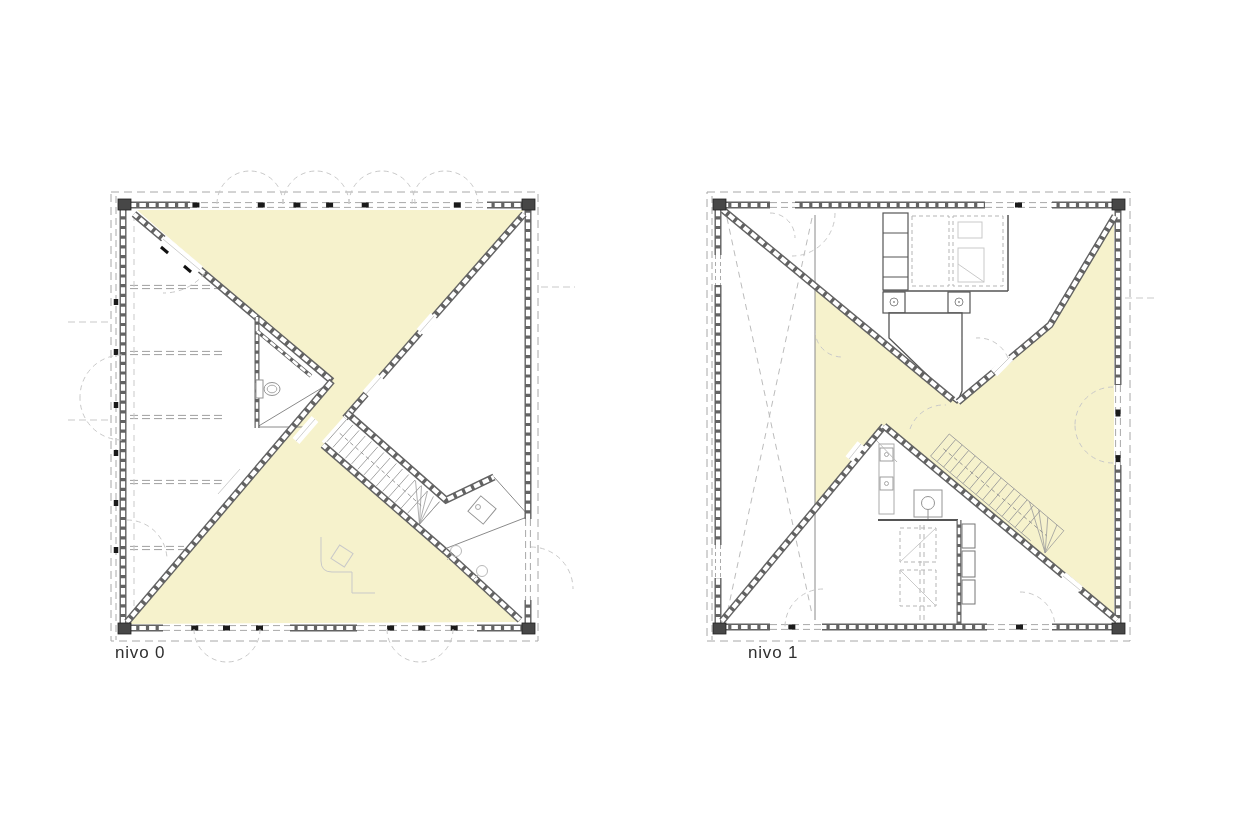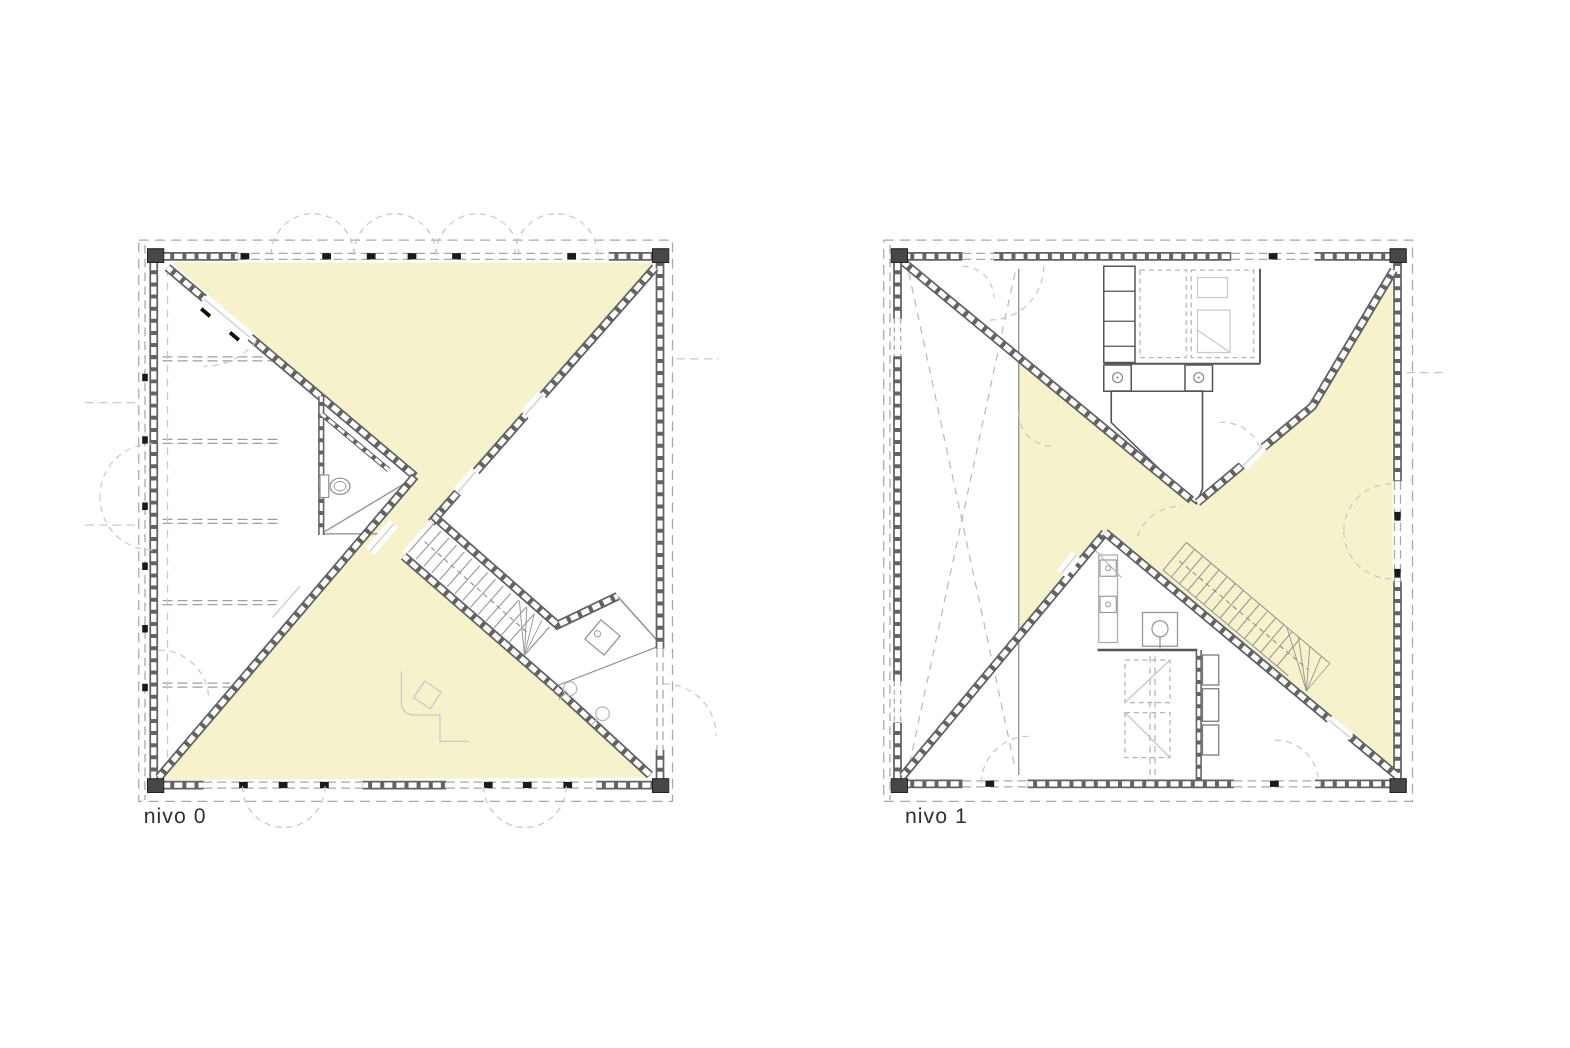--- a/index.html
+++ b/index.html
@@ -1,21 +1,21 @@
 <!DOCTYPE html>
 <html><head>
 <meta charset="utf-8">
 <style>
   html,body{margin:0;padding:0;background:#ffffff;}
   .canvas{position:relative;width:1256px;height:838px;background:#ffffff;overflow:hidden;
           font-family:"Liberation Sans", sans-serif;padding-left:44px;}
   .plan-label{position:absolute;font-size:17px;letter-spacing:.8px;color:#2f2f2f;
               font-family:"Liberation Sans", sans-serif;}
   #label-0{left:115px;top:643px;}
-  #label-1{left:724px;top:643px;}
+  #label-1{left:748px;top:643px;}
   svg{position:absolute;left:0;top:0;}
 </style>
 </head>
 <body>
 
 <div class="canvas">
   <svg id="plan-svg" width="1256" height="838" viewBox="0 0 1256 838">
       <g>
         <polygon points="137,210 524,210 345,418 325,444 445,551 520,622 127,624 332,380" fill="#f6f2cc" stroke="none"></polygon>
       </g>

